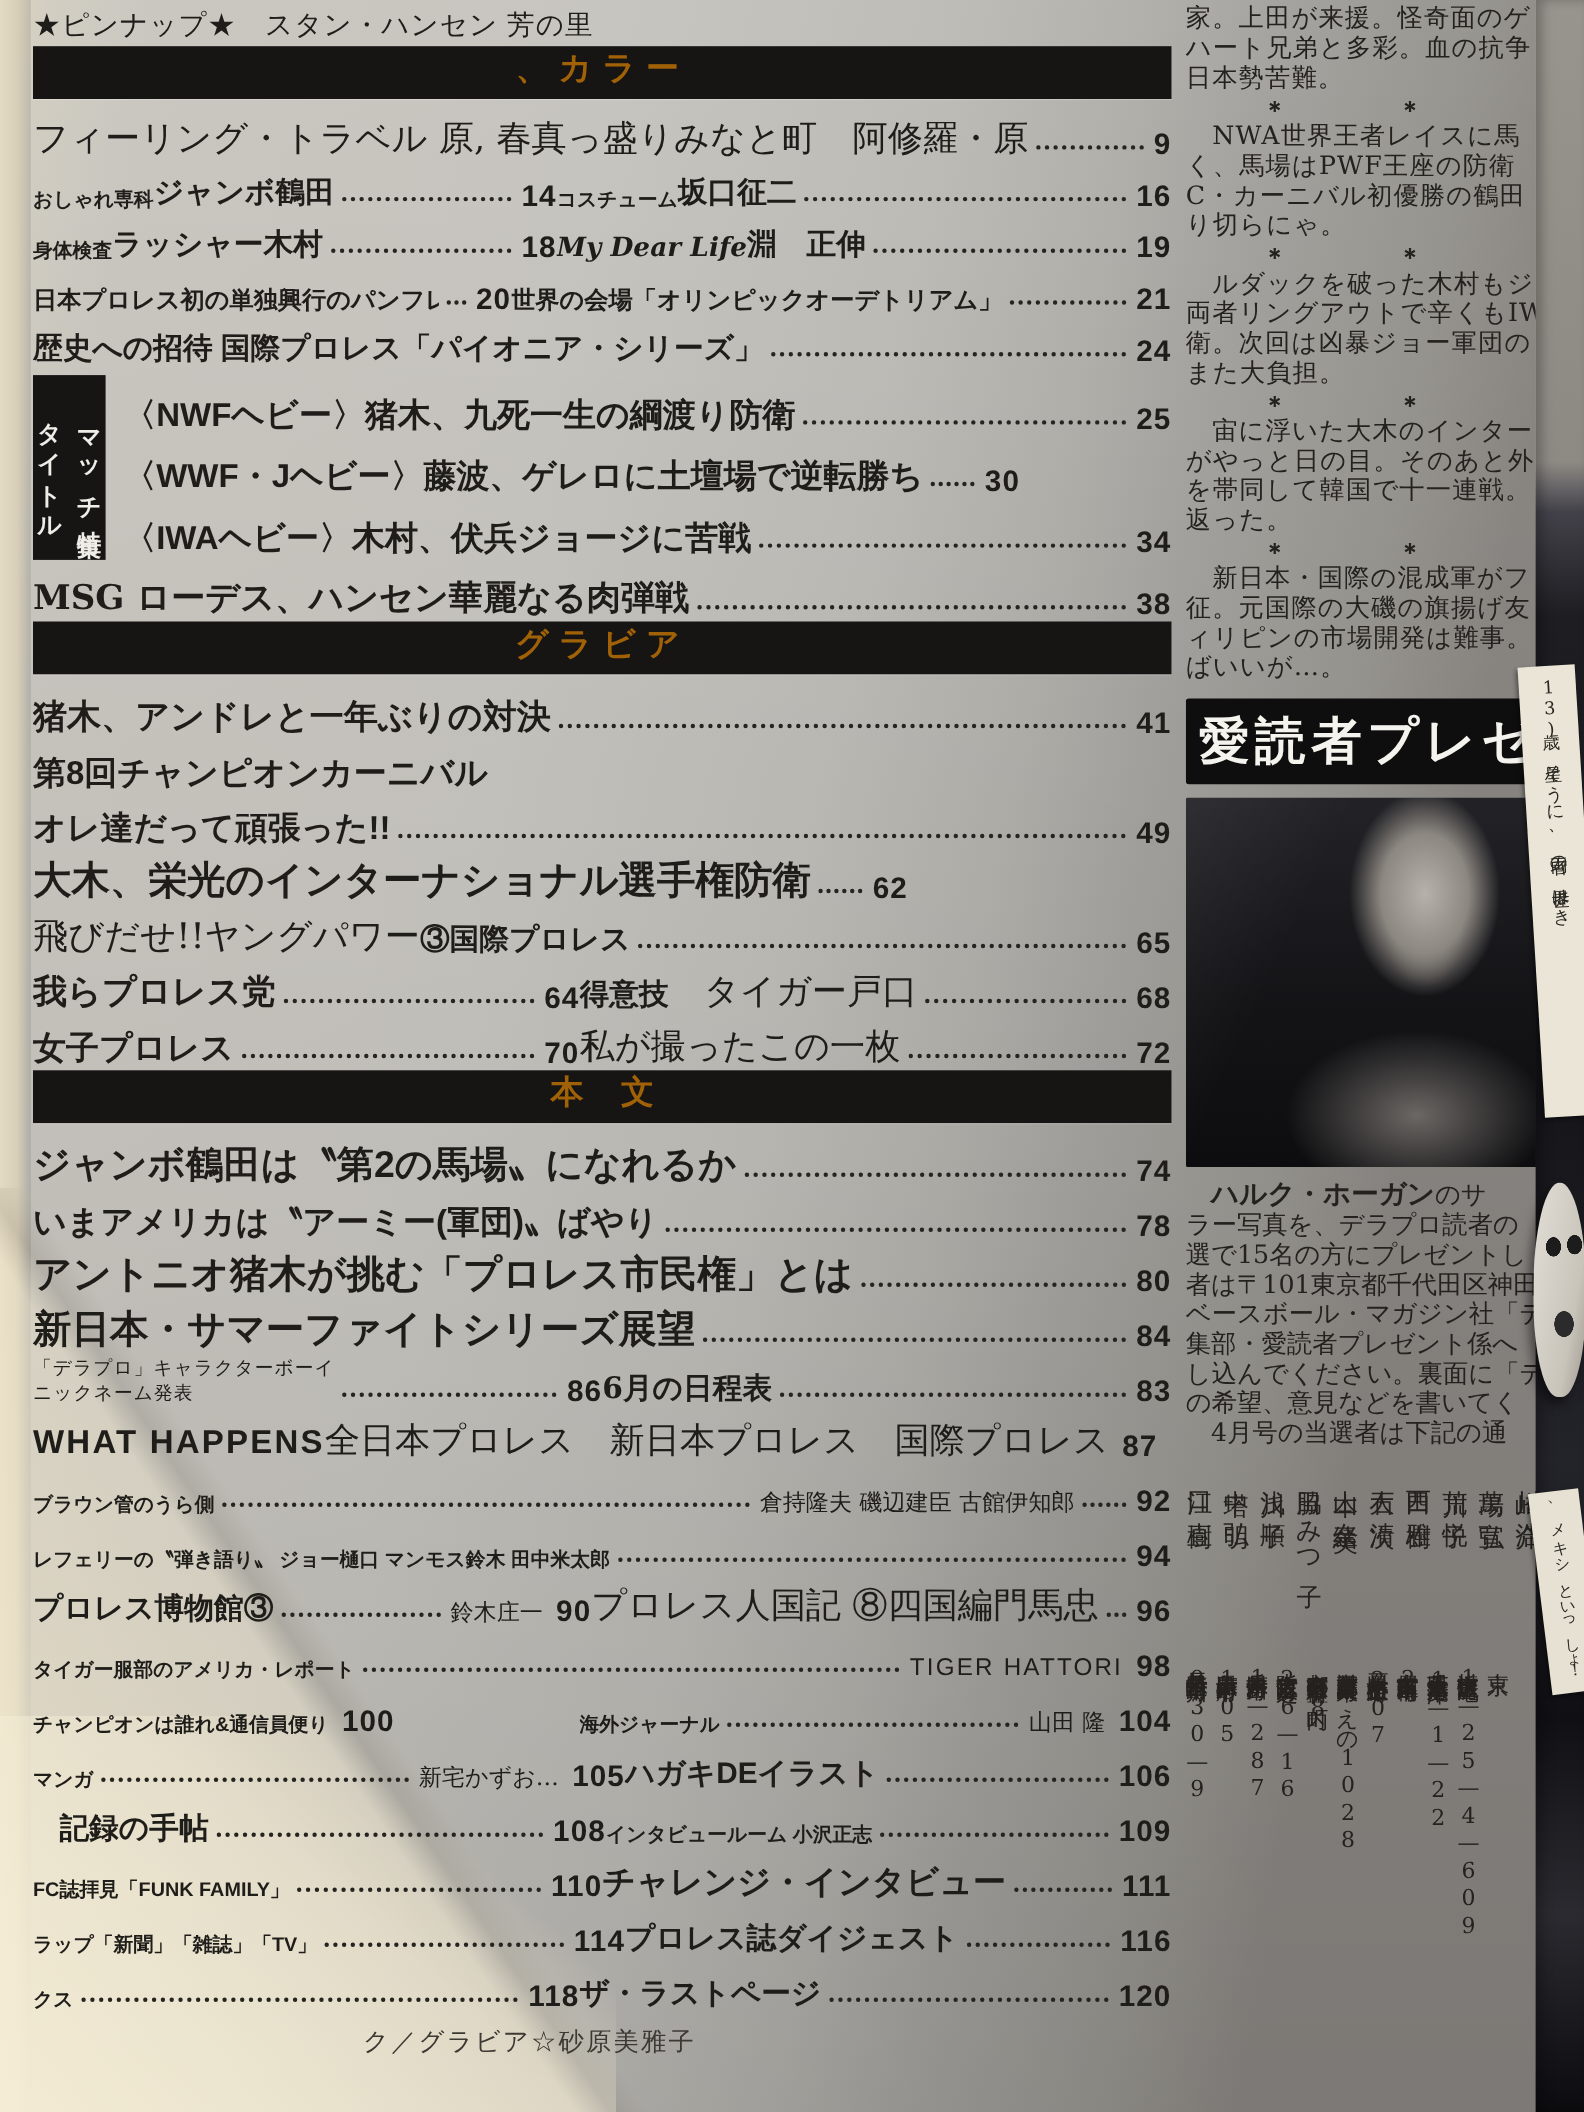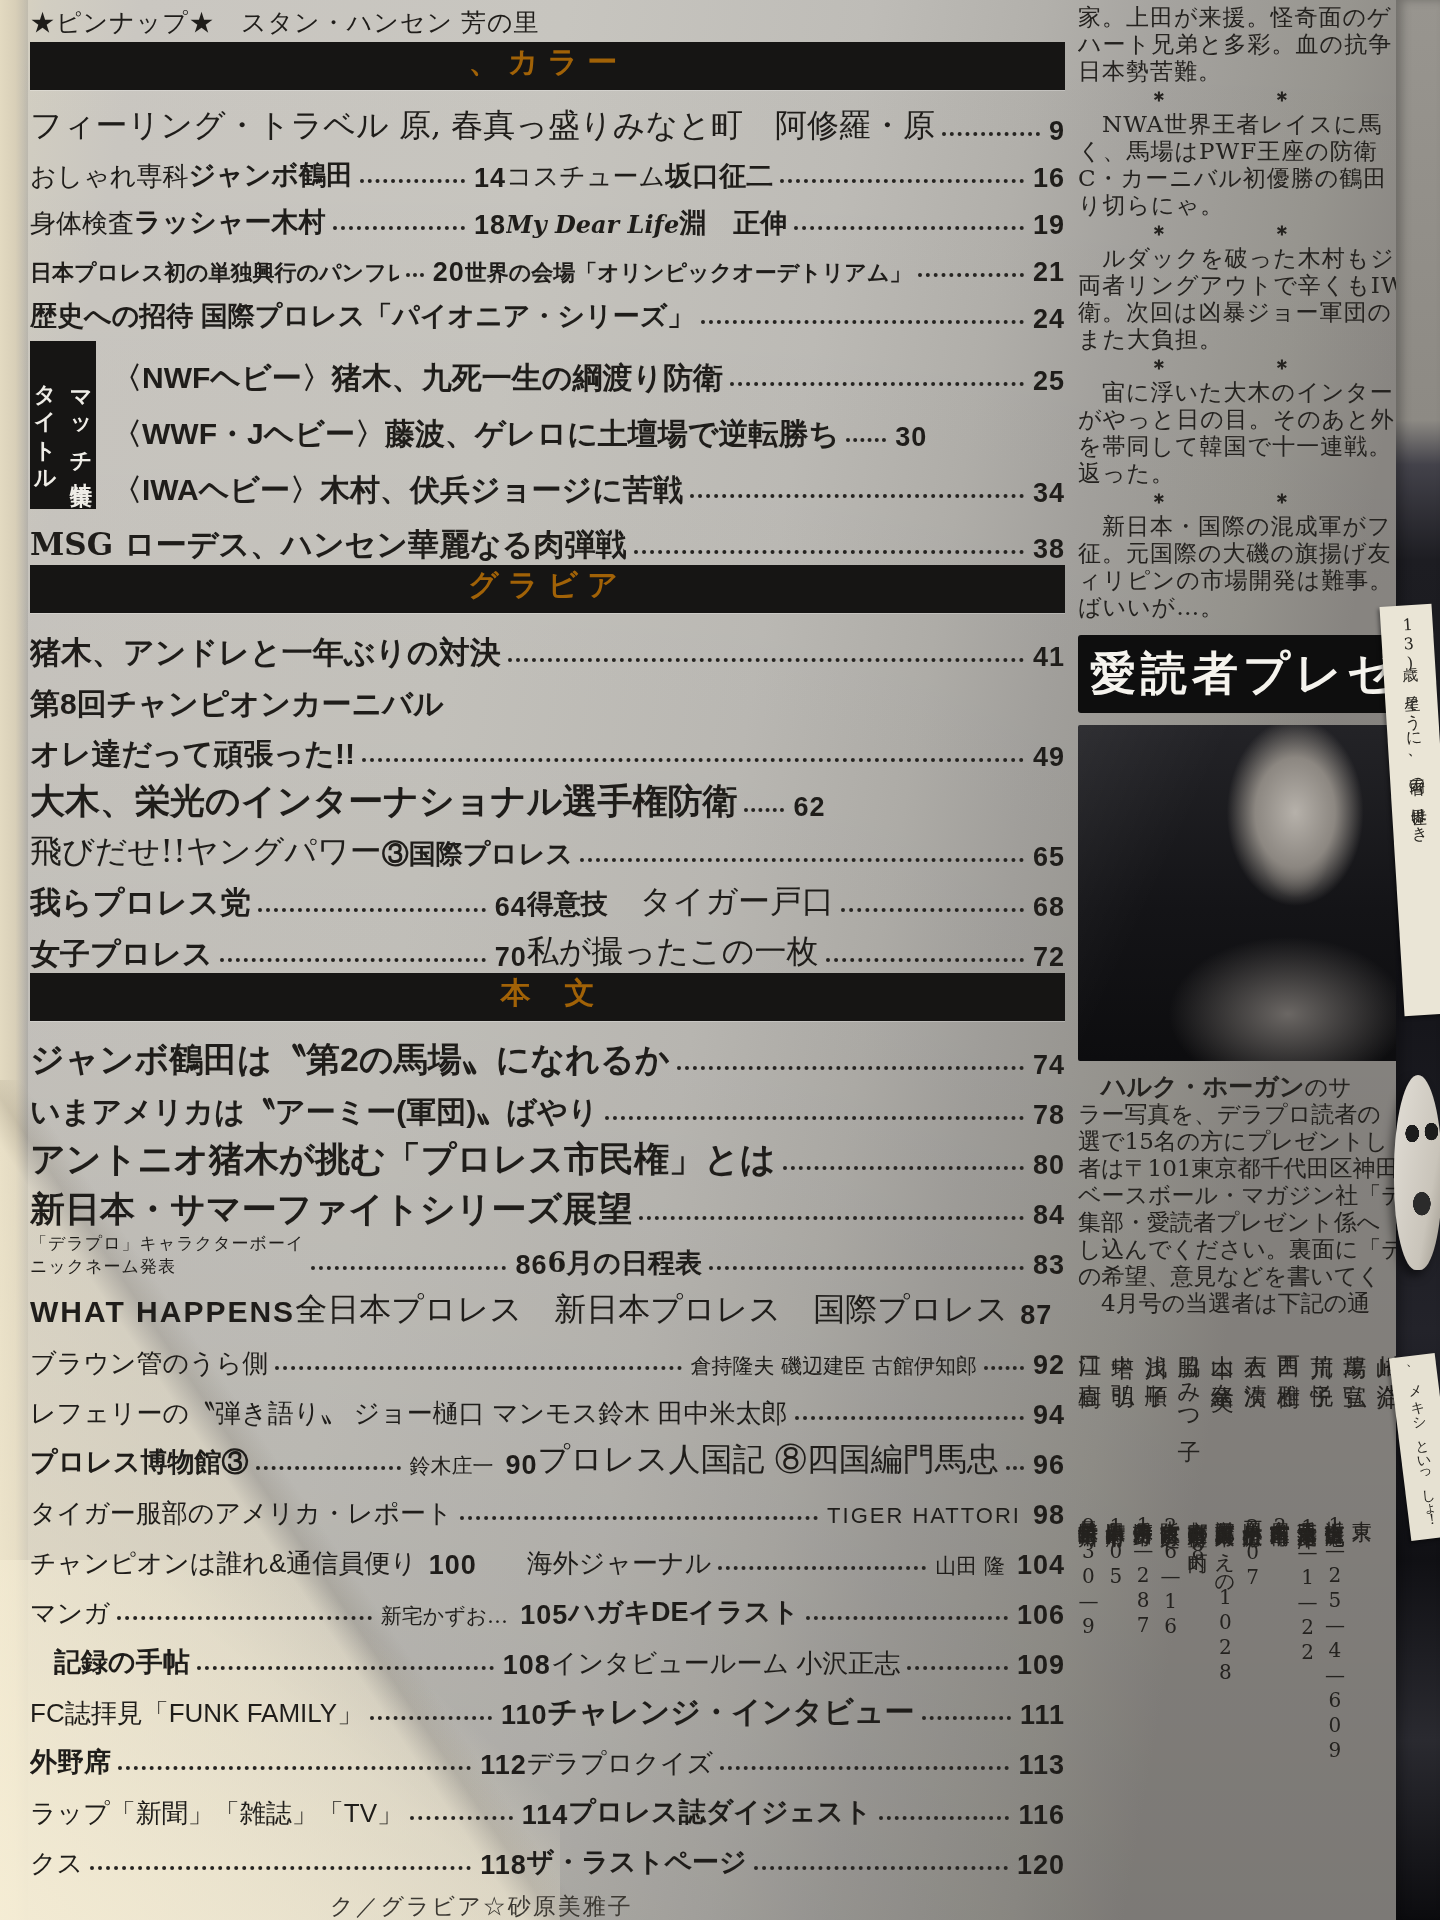--- a/index.html
+++ b/index.html
@@ -28,21 +28,21 @@
   #rows-gravure .row{height:48px}
   #rows-honbun .row{height:48px}
   .grp{display:flex;align-items:flex-end;overflow:hidden;}
   .grp.grow{flex:1 1 auto;}
   .t{white-space:nowrap;flex:0 1 auto;min-width:0;overflow:hidden;line-height:1.18;}
   .ld{flex:1 1 auto;min-width:18px;border-bottom:4px dotted #262421;margin:0 9px 9px 7px;height:2px;}
   .pg{font-weight:800;font-size:27px;line-height:1;letter-spacing:1px;}
   .pg.pn{margin-left:12px;}
   .stack{display:flex;flex-direction:column;font-size:17px;line-height:1.35;flex:0 0 auto;letter-spacing:1px;}
   
-  .t-g{font-size:26px;}
+  .t-g{font-size:18px;font-weight:bold;}
   .t-gb{font-weight:800;font-size:27px;}
   .t-gbs{font-weight:800;font-size:22px;}
   .t-gbl{font-weight:800;font-size:30px;}
   .t-gxl{font-weight:900;font-size:34px;}
   .t-m{font-family:"DejaVu Serif","Liberation Serif",serif;font-size:32px;}
   .t-ms{font-family:"DejaVu Serif","Liberation Serif",serif;font-size:21px;}
   .t-mb{font-family:"DejaVu Serif","Liberation Serif",serif;font-weight:700;font-size:27px;}
   .t-ml{font-family:"DejaVu Serif","Liberation Serif",serif;font-weight:700;font-size:31px;}
   .t-mxl{font-family:"DejaVu Serif","Liberation Serif",serif;font-weight:700;font-size:35px;}
   .t-lat{font-family:"DejaVu Serif","Liberation Serif",serif;font-style:italic;font-weight:700;font-size:24px;}
@@ -364,32 +364,20 @@
             <span class="ld"></span>
             <span class="pg">110</span>
           </span>
           <span class="grp grow">
             <span class="t t-gbl">チャレンジ・インタビュー</span>
             <span class="ld"></span>
             <span class="pg">111</span>
           </span>
         </div>
         <div class="row">
-          <span class="grp" style="width: 48%;">
-            <span class="t t-gb">外野席</span>
-            <span class="ld"></span>
-            <span class="pg">112</span>
-          </span>
-          <span class="grp grow">
-            <span class="t t-g">デラプロクイズ</span>
-            <span class="ld"></span>
-            <span class="pg">113</span>
-          </span>
-        </div>
-        <div class="row">
           <span class="grp" style="width: 52%;">
             <span class="t t-g">ラップ「新聞」「雑誌」「TV」</span>
             <span class="ld"></span>
             <span class="pg">114</span>
           </span>
           <span class="grp grow">
             <span class="t t-gb">プロレス誌ダイジェスト</span>
             <span class="ld"></span>
             <span class="pg">116</span>
           </span>

